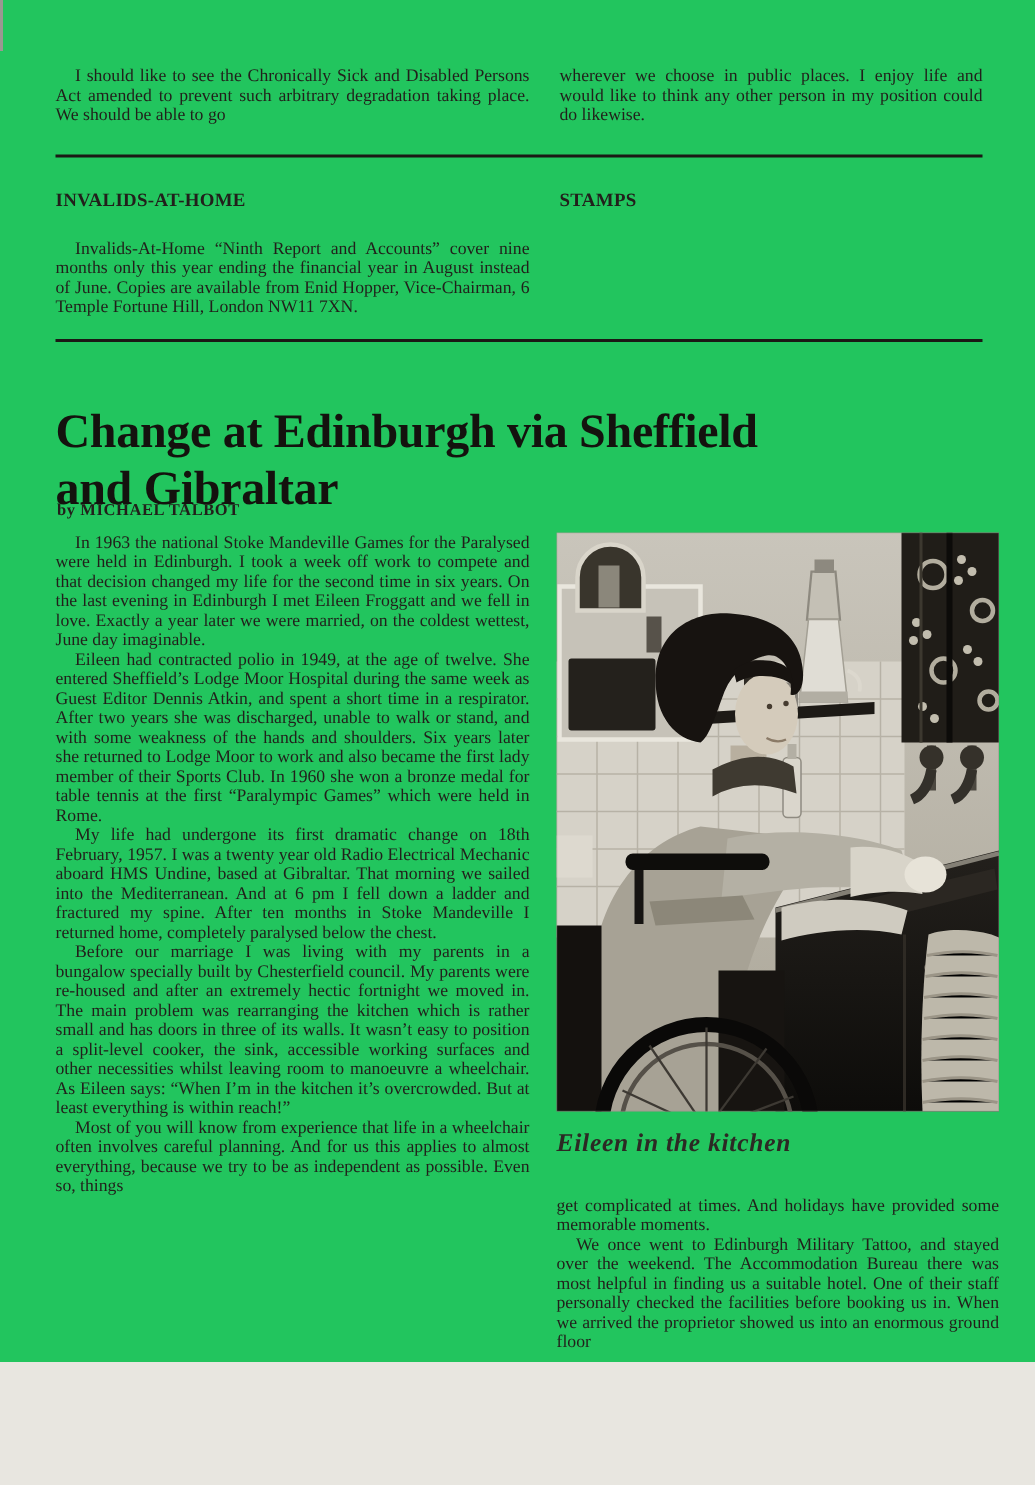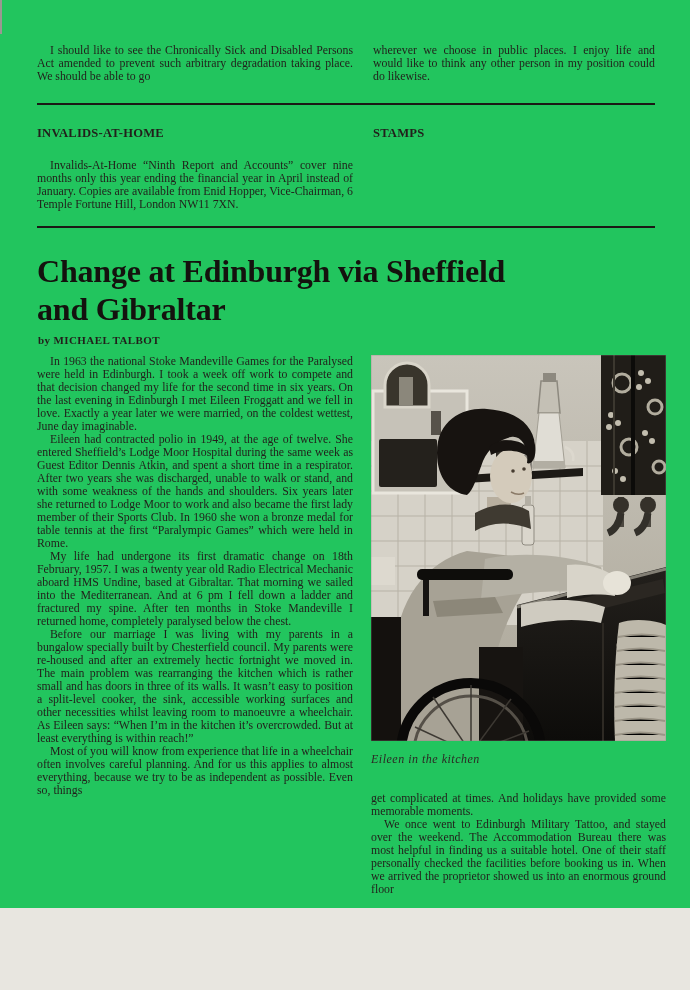--- a/index.html
+++ b/index.html
@@ -13,31 +13,31 @@
   .row{position:absolute;left:37px;width:618px;display:grid;grid-template-columns:316px 282px;column-gap:20px;}
   .intro-row{top:44px;}
   .news-row{top:127px;}
   p{margin:0;font-size:11.8px;line-height:13px;text-align:justify;}
   .indent{text-indent:13px;}
   .rule{position:absolute;left:37px;width:618px;height:2px;background:#1b1915;}
   .rule-1{top:103px;}
   .rule-2{top:226px;}
   .news-heading{font-size:12.6px;font-weight:bold;letter-spacing:.2px;margin:0 0 19px 0;text-align:left;text-indent:0;}
   .headline{
-    position:absolute;left:37px;top:252px;width:620px;
+    position:absolute;left:37px;top:268px;width:620px;
     font-size:32px;line-height:38px;font-weight:bold;color:#14120e;
     letter-spacing:-.2px;
   }
   .byline{position:absolute;left:38px;top:334px;font-size:11px;font-weight:bold;letter-spacing:.4px;text-align:center;}
   .main-left{position:absolute;left:37px;top:355px;width:316px;}
   .main-right{position:absolute;left:371px;top:355px;width:295px;}
   .photo-frame{width:295px;height:386px;display:block;}
   .photo-caption{
-    display:block;margin-top:11px;font-style:italic;font-size:12px;
-    letter-spacing:.5px;color:#2c2924;text-align:left;text-indent:0;
+    display:block;margin-top:11px;font-style:italic;font-size:17px;
+    letter-spacing:.5px;color:#2c2924;text-align:left;text-indent:0;font-weight:bold;
   }
   .right-text{margin-top:25px;}
   .footer{position:absolute;left:38px;top:926px;display:flex;align-items:baseline;}
   .footer .page-num{font-size:15px;font-weight:bold;}
   .footer .mag{margin-left:32px;font-size:15.5px;font-weight:bold;letter-spacing:.6px;}
   .footer .sep{margin:0 5px;font-size:15.5px;font-weight:bold;}
   .footer .issue{font-size:15.5px;font-weight:bold;letter-spacing:.4px;}
   .stray-mark{position:absolute;left:129px;top:945px;width:4px;height:3px;background:#5b5750;border-radius:40% 60% 60% 40%;transform:rotate(15deg);}
 </style>
 </head>
@@ -49,21 +49,21 @@
   <div class="row intro-row">
     <p class="indent">I should like to see the Chronically Sick and Disabled Persons Act amended to prevent such arbitrary degradation taking place. We should be able to go</p>
     <p>wherever we choose in public places. I enjoy life and would like to think any other person in my position could do likewise.</p>
   </div>
 
   <div class="rule rule-1"></div>
 
   <div class="row news-row">
     <div>
       <p class="news-heading">INVALIDS-AT-HOME</p>
-      <p class="indent">Invalids-At-Home “Ninth Report and Accounts” cover nine months only this year ending the financial year in April instead of January. Copies are available from Enid Hopper, Vice-Chairman, 6 Temple Fortune Hill, London NW11 7XN.</p>
+      <p class="indent">Invalids-At-Home “Ninth Report and Accounts” cover nine months only this year ending the financial year in August instead of June. Copies are available from Enid Hopper, Vice-Chairman, 6 Temple Fortune Hill, London NW11 7XN.</p>
     </div>
     <div>
       <p class="news-heading">STAMPS</p>
     </div>
   </div>
 
   <div class="rule rule-2"></div>
 
   <h1 class="headline" style="margin:0;">
     <span>Change at Edinburgh via Sheffield</span><br>

